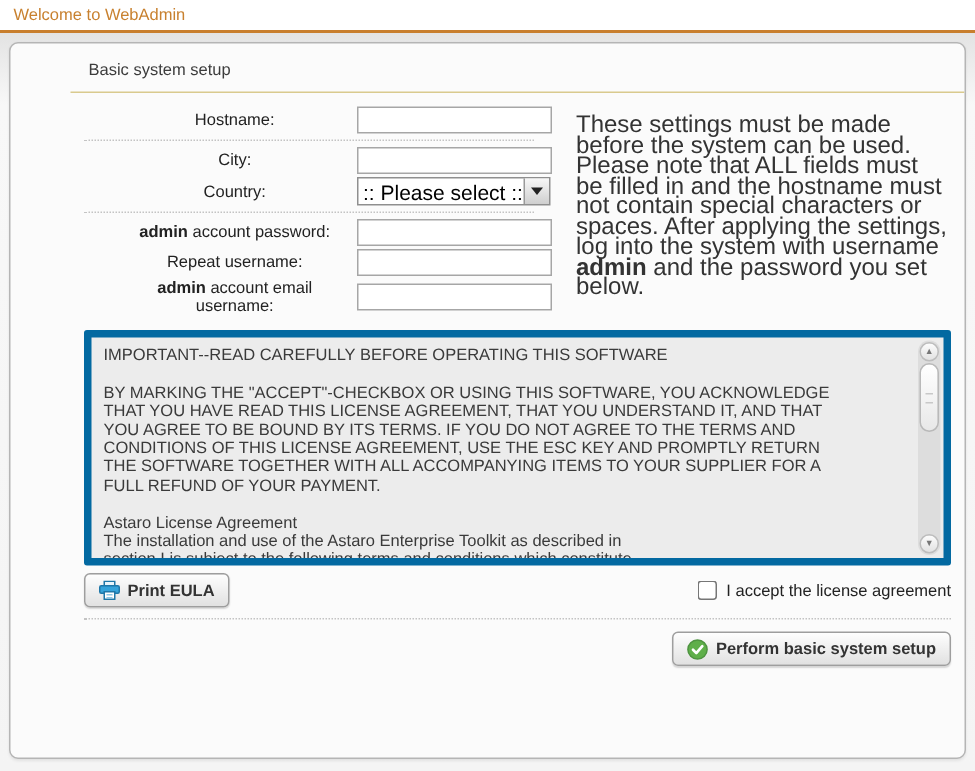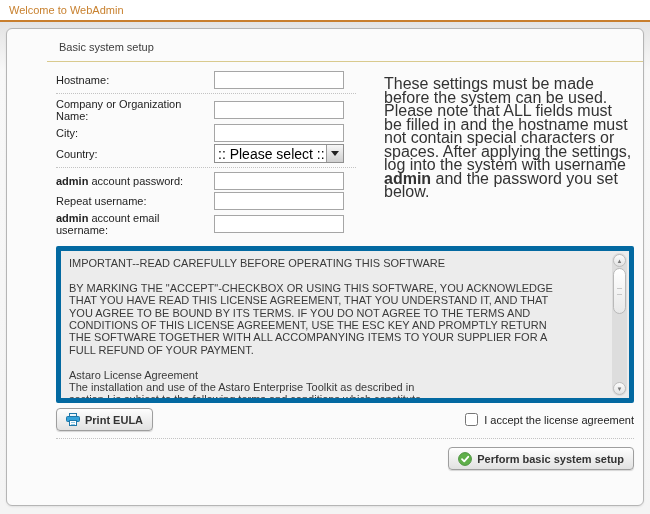--- a/index.html
+++ b/index.html
@@ -48,24 +48,25 @@
     margin-left: 28px;
     padding-top: 8px;
     font-size: 16px;
     line-height: 13.5px;
     color: #333;
   }
   .row { display: flex; align-items: center; margin: 2px 0; }
   .row .lbl {
     width: 158px;
     flex: none;
-    text-align: left;
+    text-align: center;
     padding-right: 5px;
     font-size: 11px;
     color: #222;
+    margin-left: 24px;
   }
   .row input.txt {
     width: 130px;
     height: 18px;
     border: 1px solid #A6A6A6;
     background: #FFFFFF;
     font-family: "Liberation Sans", sans-serif;
     font-size: 11px;
     padding: 1px 3px;
   }
@@ -223,24 +224,20 @@
       <div class="cols">
         <div class="form-col">
 
           <div class="row">
             <span class="lbl"><b></b><span>Hostname:</span></span>
             <input class="txt" type="text" value="" style="">
           </div>
 
           <hr class="sep">
 
-          <div class="row">
-            <span class="lbl"><b></b><span>Company or Organization Name:</span></span>
-            <input class="txt" type="text" value="" style="">
-          </div>
 
           <div class="row">
             <span class="lbl"><b></b><span>City:</span></span>
             <input class="txt" type="text" value="" style="">
           </div>
 
           <div class="row">
             <span class="lbl"><b></b><span>Country:</span></span>
             <div class="select">
               <span class="sel-text">:: Please select ::</span>

